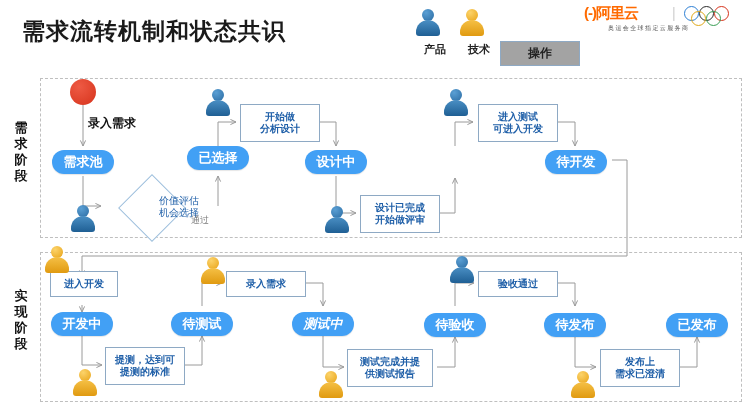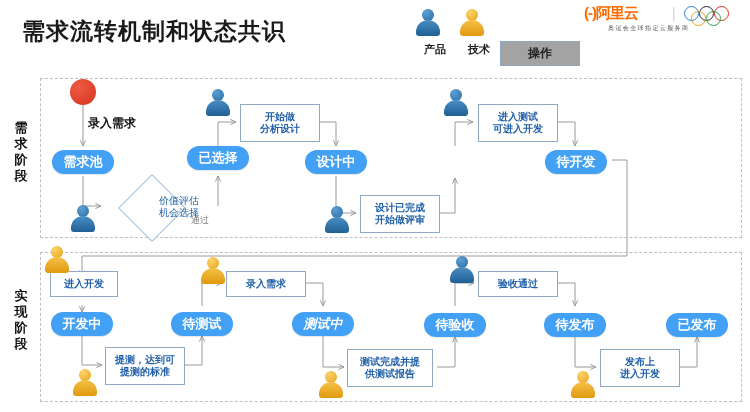--- a/index.html
+++ b/index.html
@@ -271,21 +271,21 @@
 
   <div class="pill" style="left:292px;top:312px;width:62px;font-style:italic;">测试中</div>
   <div class="notebox" style="left:347px;top:349px;width:84px;height:36px;">测试完成并提
 供测试报告</div>
 
   <div class="notebox" style="left:478px;top:271px;width:78px;height:24px;">验收通过</div>
   <div class="pill" style="left:424px;top:313px;width:62px;">待验收</div>
 
   <div class="pill" style="left:544px;top:313px;width:62px;">待发布</div>
   <div class="notebox" style="left:600px;top:349px;width:78px;height:36px;">发布上
-进入开发</div>
+需求已澄清</div>
 
   <div class="pill" style="left:666px;top:313px;width:62px;">已发布</div>
 
   <div class="icon-slot" style="left:44px;top:245px;">
     <div class="person p-orange">
         <div class="head"></div>
         <div class="body"></div>
       </div>
   </div>
   <div class="icon-slot" style="left:72px;top:368px;">

